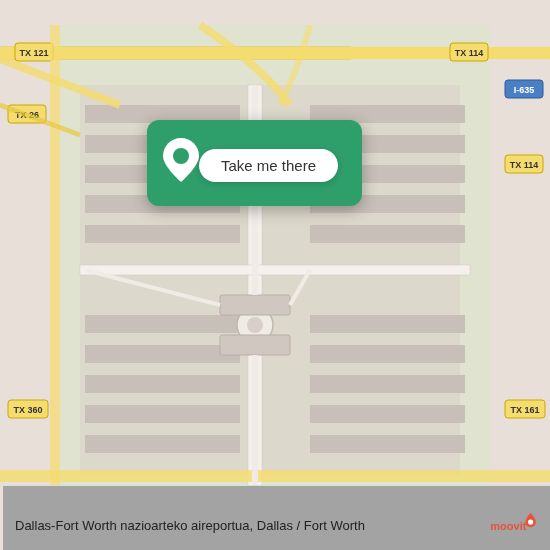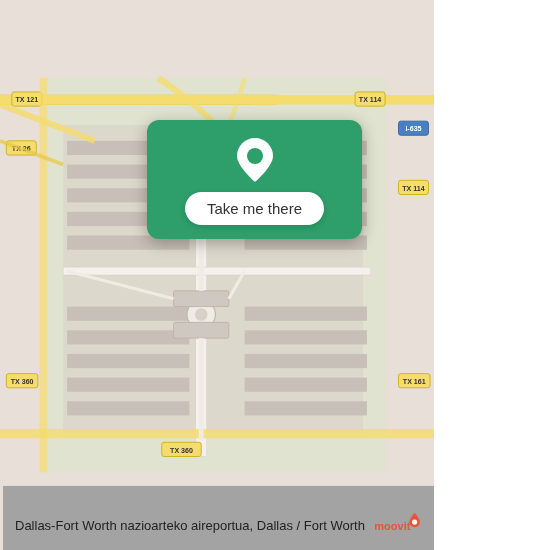--- a/index.html
+++ b/index.html
@@ -1,19 +1,19 @@
 <!DOCTYPE html>
 <html><head>
   <meta charset="utf-8">
   <style>
     * { margin: 0; padding: 0; box-sizing: border-box; }
     body { width: 550px; height: 550px; overflow: hidden; font-family: Arial, sans-serif; position: relative; }
 
     #map-container {
-      width: 434px;
+      width: 550px;
       height: 550px;
       position: relative;
       overflow: hidden;
     }
 
     
     #map-bg {
       width: 100%;
       height: 100%;
       background-color: #e8e0d8;
@@ -32,21 +32,21 @@
     
     #popup-card {
       position: absolute;
       top: 120px;
       left: 147px;
       width: 215px;
       background: #2e9e6b;
       border-radius: 12px;
       padding: 18px 16px 14px 16px;
       display: flex;
-      flex-direction: column;
+      flex-direction: row;
       align-items: center;
       box-shadow: 0 4px 16px rgba(0,0,0,0.3);
       z-index: 10;
     }
 
     #popup-pin {
       width: 36px;
       height: 44px;
       margin-bottom: 10px;
     }

